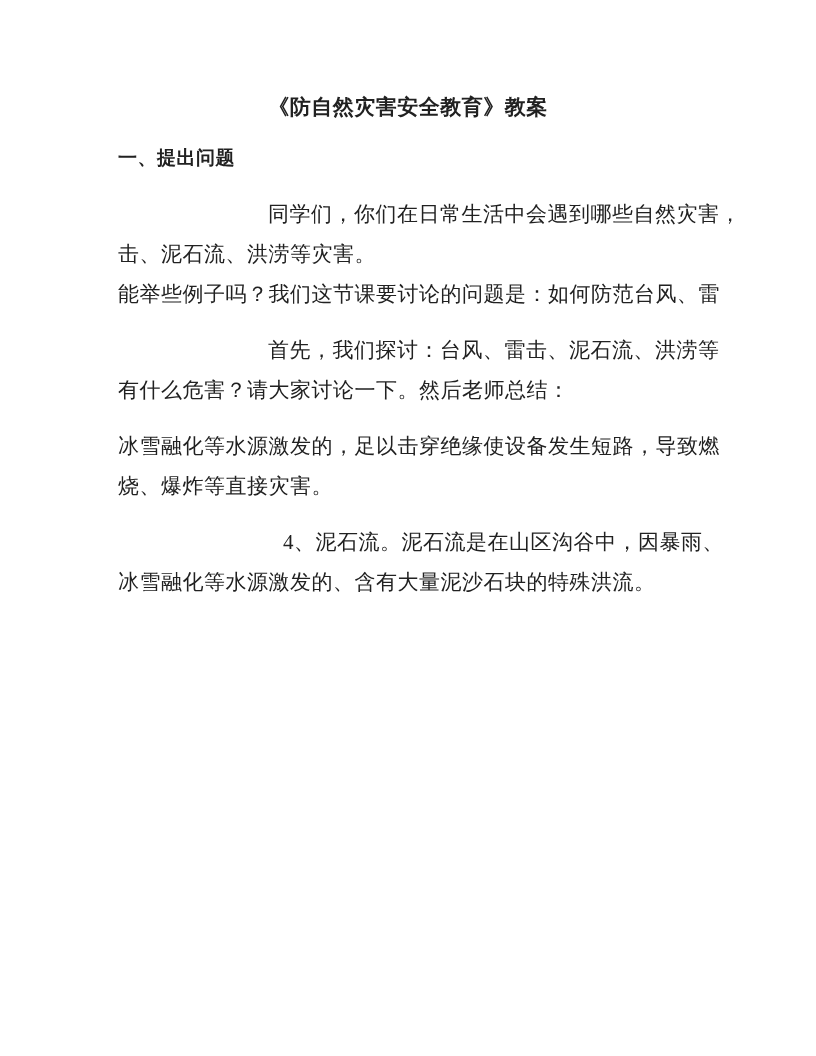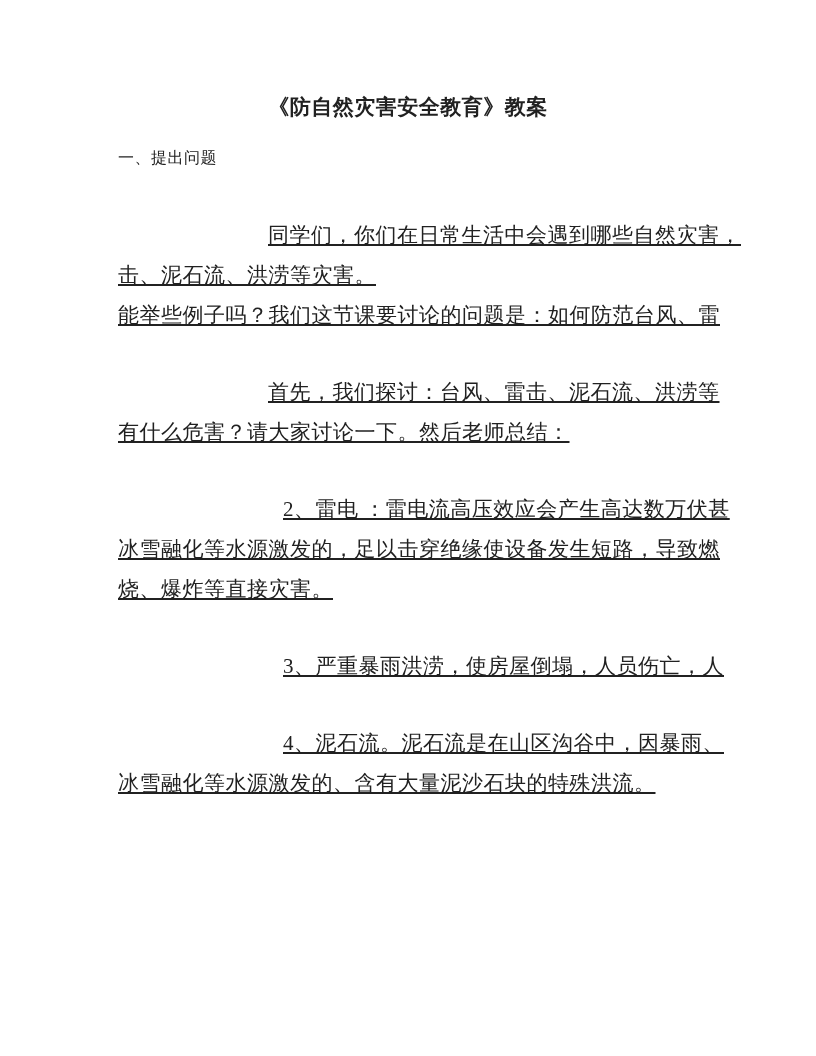--- a/index.html
+++ b/index.html
@@ -19,28 +19,27 @@
   .doc-title {
     margin: 87px 0 0 0;
     font-size: 21px;
     font-weight: 700;
     line-height: 40px;
     letter-spacing: 0.5px;
     text-align: center;
   }
   .section-heading {
     margin: 11px 0 0 118px;
-    font-size: 16px;
-    font-weight: 400;
+    font-size: 19px;
+    font-weight: 700;
     line-height: 40px;
     letter-spacing: 0.5px;
   }
   .para {
-    margin: 37px 0 0 118px;
-    text-decoration: underline;
+    margin: 16px 0 0 118px;
   }
   .line {
     font-size: 21px;
     line-height: 40px;
     letter-spacing: 0.5px;
     white-space: nowrap;
   }
   .fl-body { padding-left: 150px; }  
   .fl-num  { padding-left: 165px; }  
 </style>
@@ -59,27 +58,25 @@
     <div class="line">能举些例子吗？我们这节课要讨论的问题是：如何防范台风、雷</div>
   </div>
 
   <div class="para">
     <div class="line fl-body">首先，我们探讨：台风、雷击、泥石流、洪涝等</div>
     <div class="line">有什么危害？请大家讨论一下。然后老师总结：</div>
   </div>
 
 
   <div class="para">
-    <div class="line fl-num">2、雷电 ：雷电流高压效应会产生高达数万伏甚</div>
     <div class="line">冰雪融化等水源激发的，足以击穿绝缘使设备发生短路，导致燃</div>
     <div class="line">烧、爆炸等直接灾害。</div>
   </div>
 
   <div class="para">
-    <div class="line fl-num">3、严重暴雨洪涝，使房屋倒塌，人员伤亡，人</div>
   </div>
 
   <div class="para">
     <div class="line fl-num">4、泥石流。泥石流是在山区沟谷中，因暴雨、</div>
     <div class="line">冰雪融化等水源激发的、含有大量泥沙石块的特殊洪流。</div>
   </div>
 
 </div>
 
 </body></html>

